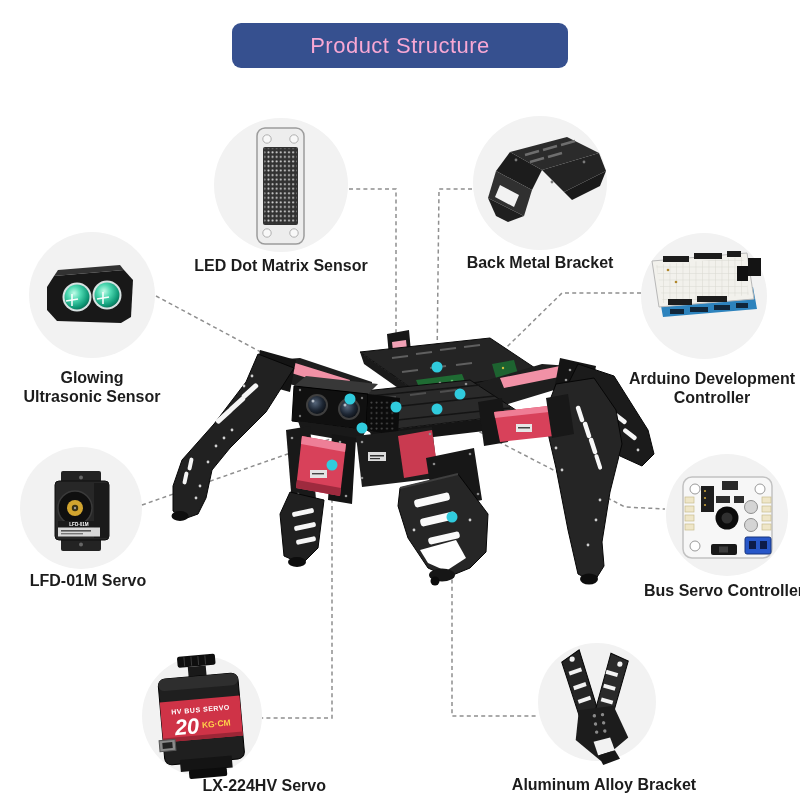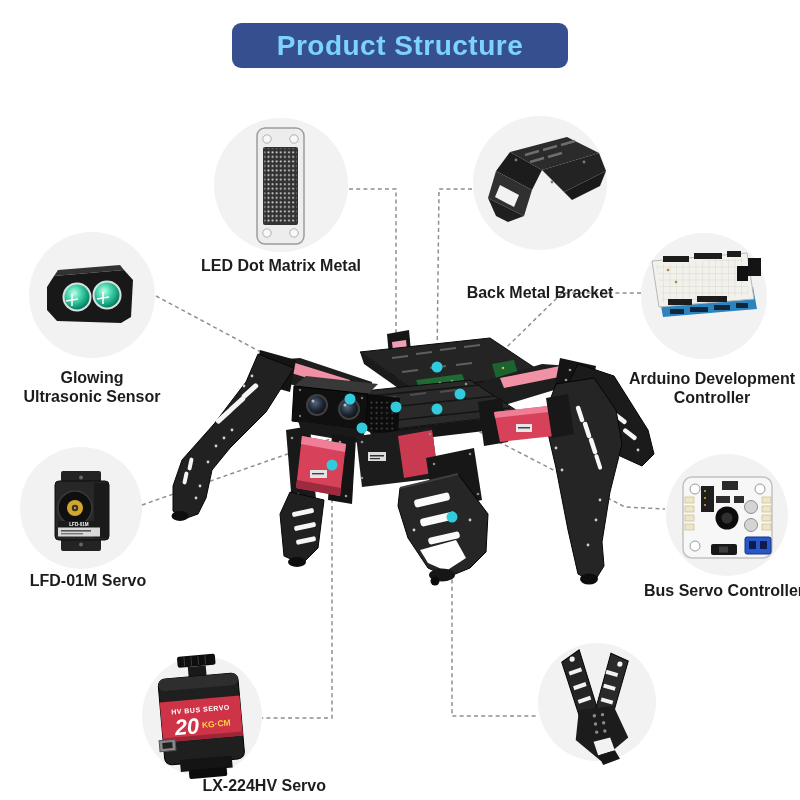--- a/index.html
+++ b/index.html
@@ -1,21 +1,21 @@
 <!DOCTYPE html>
 <html><head>
 <meta charset="utf-8">
 <style>
   html,body{margin:0;padding:0;background:#fff;}
   .page{position:relative;width:800px;height:800px;background:#ffffff;overflow:hidden;
         font-family:"Liberation Sans", sans-serif;}
   .scene{position:absolute;left:0;top:0;}
   .banner{position:absolute;left:232px;top:23px;width:336px;height:45px;
           background:#36508f;border-radius:9px;display:flex;align-items:center;justify-content:center;}
-  .banner span{color:#7dd3fc;font-size:28px;font-weight:bold;letter-spacing:.5px;}
+  .banner span{color:#f9a8d4;font-size:22px;font-weight:normal;letter-spacing:.5px;}
   .comp-label{position:absolute;transform:translateX(-50%);text-align:center;
               color:#1c1c1c;font-size:16px;font-weight:bold;line-height:19px;
               white-space:pre-line;width:240px;}
 </style>
 </head>
 <body>
 
 <div class="page">
 
   <svg class="scene" width="800" height="800" viewBox="0 0 800 800">
@@ -405,23 +405,24 @@
       <circle cx="362" cy="428" r="5.5"></circle>
       <circle cx="332" cy="465" r="5.5"></circle>
       <circle cx="452" cy="517" r="5.5"></circle>
     </g>
   </svg>
 
   <div class="banner">
     <span>Product Structure</span>
   </div>
 
-  <div class="comp-label" style="left:281px;top:256px;">LED Dot Matrix Metal</div>
-  <div class="comp-label" style="left:540px;top:253px;margin-top:30px;">Back Metal Bracket</div>
+  <div class="comp-label" style="left:281px;top:256px;">LED Dot Matrix Sensor</div>
+  <div class="comp-label" style="left:540px;top:253px;">Back Metal Bracket</div>
   <div class="comp-label" style="left:92px;top:368px;">Glowing
 Ultrasonic Sensor</div>
   <div class="comp-label" style="left:712px;top:369px;">Arduino Development
 Controller</div>
   <div class="comp-label" style="left:88px;top:571px;">LFD-01M Servo</div>
   <div class="comp-label" style="left:724px;top:581px;">Bus Servo Controller</div>
   <div class="comp-label" style="left:206px;top:776px;text-align:right;">LX-224HV Servo</div>
+  <div class="comp-label" style="left:604px;top:775px;">Aluminum Alloy Bracket</div>
 
 </div>
 
 </body></html>

